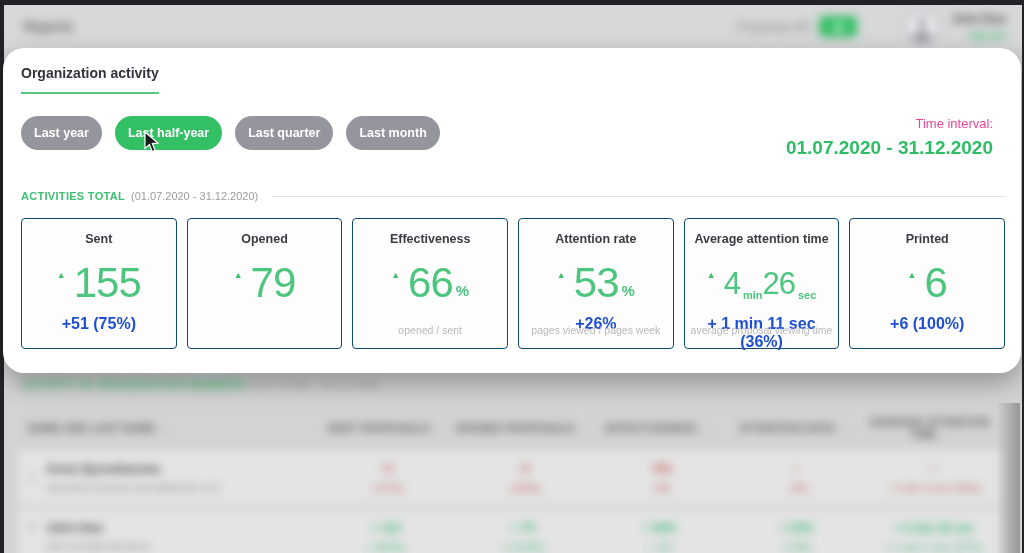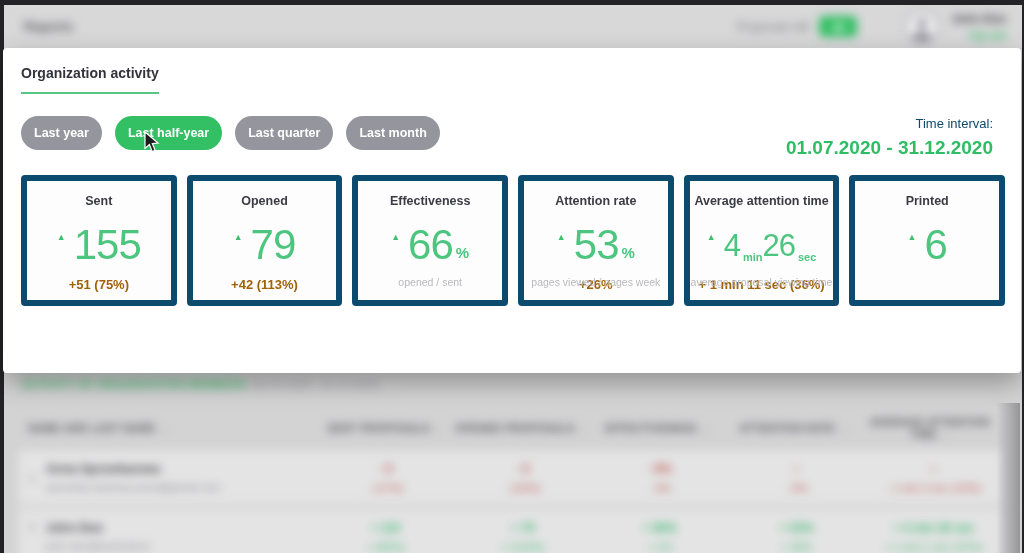--- a/index.html
+++ b/index.html
@@ -76,62 +76,62 @@
 
   .edge-shade {
     position:absolute; right:2px; top:355px; bottom:0; width:24px;
     background:linear-gradient(to right, rgba(50,50,55,0), rgba(50,50,55,0.38));
     z-index:5;
   }
 
   
   .panel {
     position:absolute; left:3px; top:48px; width:1018px; height:325px;
-    background:#ffffff; border-radius:4px;
+    background:#ffffff; border-radius:21px;
     box-shadow:0 10px 26px rgba(0,0,0,0.30);
     z-index:10; padding:16px 16px 0 18px;
   }
   .panel-title {
     display:inline-block; font-size:14px; font-weight:800; color:#33333b;
     padding-bottom:11px; border-bottom:2px solid #57C784;
   }
   .filters-row { margin-top:22px; display:flex; align-items:flex-start; }
   .pills { display:flex; gap:13px; }
   .pill {
     height:34px; padding:0 13px; border-radius:17px;
     background:#95959D; color:#fff; font-size:12.5px; font-weight:600;
     display:flex; align-items:center; border:none; cursor:pointer;
     font-family:"Liberation Sans", sans-serif; white-space:nowrap;
   }
   .pill.active { background:#33BF64; }
   .time-interval { margin-left:auto; text-align:right; padding-right:12px; }
-  .ti-label { font-size:13px; color:#0c4a6e; }
+  .ti-label { font-size:13px; color:#ec4899; }
   .ti-value { font-size:19px; font-weight:800; color:#2EBD64; margin-top:6px; }
 
   .section-head { margin-top:31px; display:flex; align-items:center; }
   .section-title { font-size:11px; font-weight:800; color:#3FC173; letter-spacing:.3px; white-space:nowrap; }
   .section-range { font-size:11px; color:#9b9ba1; margin-left:6px; white-space:nowrap; }
   .section-divider { flex:1; height:1px; background:#e3e3e5; margin-left:14px; }
 
   .cards { margin-top:16px; display:flex; gap:10px; }
   .card {
     flex:1; height:131px; background:#fdfdfd;
-    border:6px solid #0c4a6e; border-radius:4px;
+    border:1px solid #0c4a6e; border-radius:4px;
     text-align:center; position:relative; padding-top:13px;
   }
   .card-title { font-size:12.5px; font-weight:700; color:#3b3b44; }
   .card-value { margin-top:14px; height:46px; display:flex; align-items:center; justify-content:center; color:#4CC57E; }
   .card-value span:empty { display:none; }
   .tri { font-size:9px; margin-right:8px; transform:translateY(-8px); color:#3FBF6E; }
   .val { font-size:42px; font-weight:400; letter-spacing:-1px; line-height:1; }
   .unit { font-size:15px; font-weight:600; align-self:flex-end; margin:0 0 7px 3px; }
   .val2 { margin-left:0;text-align:right; }
   .card-time .val { font-size:31px; }
   .card-time .unit { font-size:11px; margin-bottom:5px; }
-  .card-delta { margin-top:9px; font-size:13px; font-weight:600; color:#a16207; }
+  .card-delta { margin-top:9px; font-size:16px; font-weight:600; color:#1d4ed8; }
   .card-caption { position:absolute; bottom:12px; left:0; right:0; font-size:10.5px; color:#b9b9bd; }
 
   .cursor { position:absolute; left:143px; top:131px; z-index:30; }
 </style>
 </head>
 <body>
 
 <div class="topbar">
   <div class="topbar-content">
     <div class="reports-title">Reports</div>
@@ -235,38 +235,42 @@
       <button class="pill active">Last half-year</button>
       <button class="pill">Last quarter</button>
       <button class="pill">Last month</button>
     </div>
     <div class="time-interval">
       <div class="ti-label">Time interval:</div>
       <div class="ti-value">01.07.2020 - 31.12.2020</div>
     </div>
   </div>
 
+  <div class="section-head">
+    <div class="section-title">ACTIVITIES TOTAL</div>
+    <div class="section-range">(01.07.2020 - 31.12.2020)</div>
+    <div class="section-divider"></div>
+  </div>
 
   <div class="cards">
     <div class="card">
       <div class="card-title">Sent</div>
       <div class="card-value">
         <span class="tri">▲</span>
           <span class="val">155</span>
       </div>
       <div class="card-delta">+51 (75%)</div>
       <div class="card-caption"></div>
     </div>
     <div class="card">
       <div class="card-title">Opened</div>
       <div class="card-value">
         <span class="tri">▲</span>
           <span class="val">79</span>
       </div>
-      <div class="card-delta">+42 (113%)</div>
       <div class="card-caption"></div>
     </div>
     <div class="card">
       <div class="card-title">Effectiveness</div>
       <div class="card-value">
         <span class="tri">▲</span>
           <span class="val">66</span>
           <span class="unit">%</span>
       </div>
       <div class="card-caption">opened / sent</div>
@@ -292,20 +296,21 @@
       </div>
       <div class="card-delta">+ 1 min 11 sec (36%)</div>
       <div class="card-caption">average proposal viewing time</div>
     </div>
     <div class="card">
       <div class="card-title">Printed</div>
       <div class="card-value">
         <span class="tri">▲</span>
           <span class="val">6</span>
       </div>
+      <div class="card-delta">+6 (100%)</div>
       <div class="card-caption"></div>
     </div>
   </div>
 </div>
 
 <svg class="cursor" width="17" height="23" viewBox="0 0 17 23">
   <path d="M2,1 L2,17.5 L6.4,13.6 L9.2,20.5 L12.1,19.2 L9.3,12.6 L15,12.1 Z" fill="#1b1b1b" stroke="#ffffff" stroke-width="1.2"></path>
 </svg>
 
 </body></html>

